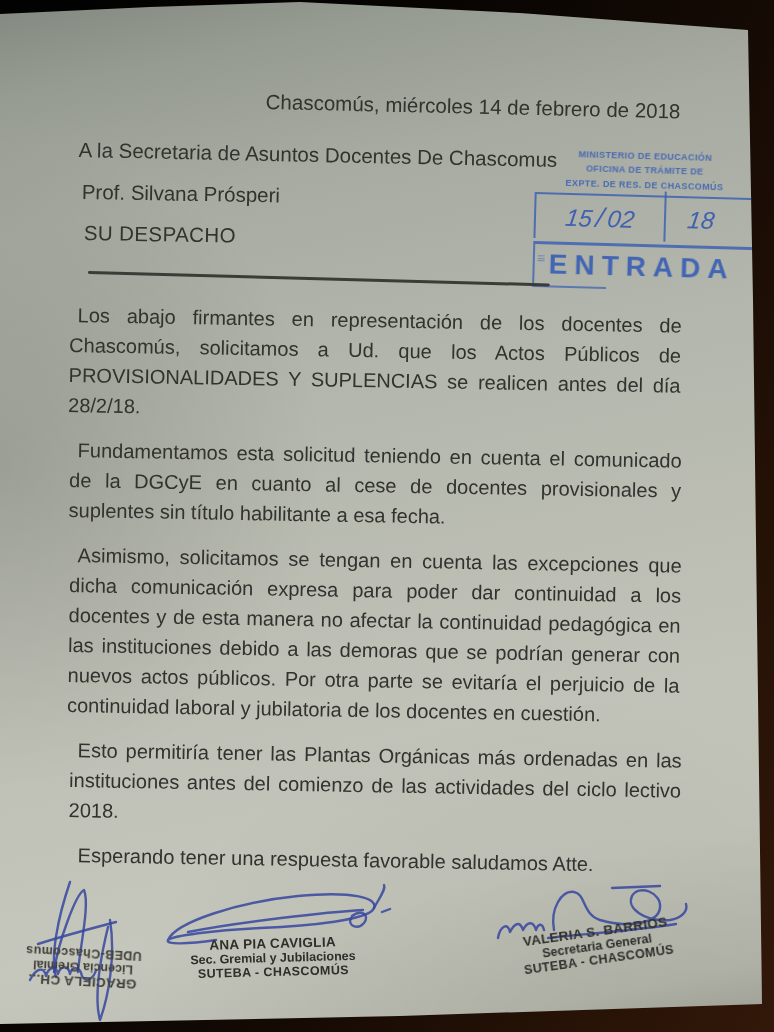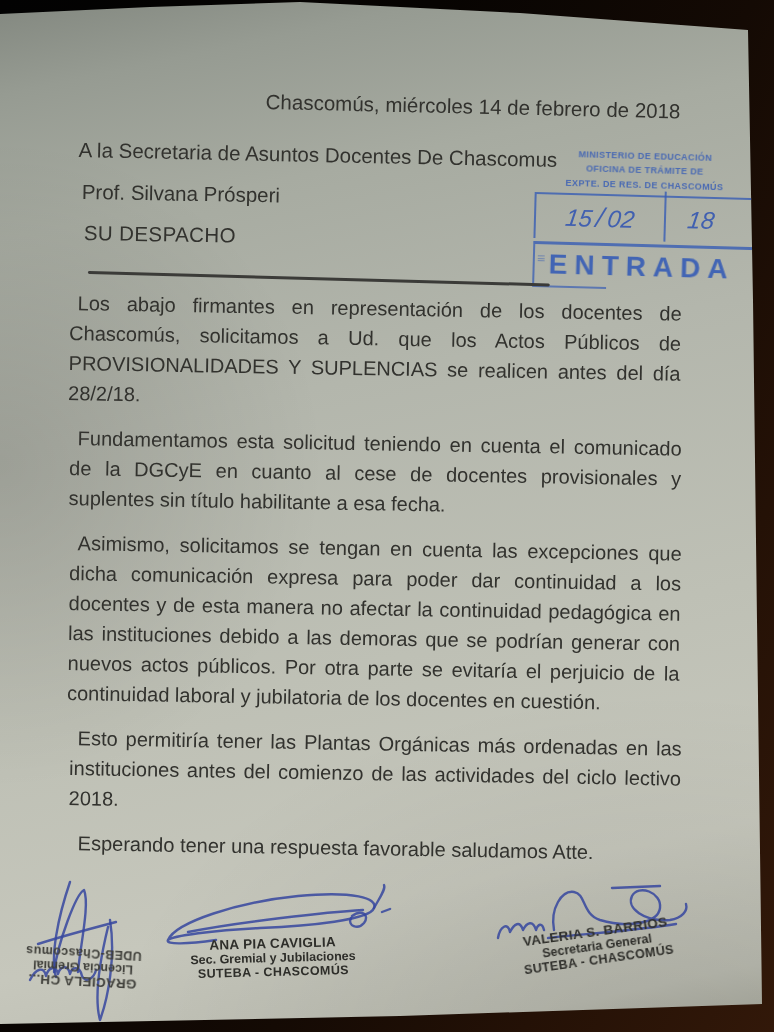--- a/index.html
+++ b/index.html
@@ -31,21 +31,21 @@
   .stamp-cell{display:flex;align-items:center;justify-content:center;font-size:24px;font-style:italic;color:#4160b0;transform:skewX(-6deg);}
   .cell-dm{width:128px;} .cell-y{width:70px;}
   .hand-slash{font-size:27px;margin:0 4px;}
   #stamp-vline{width:2.2px;align-self:stretch;background:rgba(55,92,180,.8);margin-top:-6px;}
   #stamp-entrada-row{position:relative;border-left:2.2px solid rgba(55,92,180,.75);padding:4px 0 3px 14px;}
   #stamp-entrada{font-size:28px;font-weight:bold;letter-spacing:7px;filter:blur(.3px);opacity:.95;white-space:nowrap;}
   #stamp-ghost{position:absolute;left:2px;top:6px;font-size:14px;font-weight:bold;opacity:.55;filter:blur(.5px);letter-spacing:-1px;}
   #stamp-bottomline{width:74px;height:2.2px;background:rgba(55,92,180,.7);margin-top:2px;filter:blur(.3px);}
 
   
-  #letter-body{position:absolute;left:70px;top:288px;width:612px;}
+  #letter-body{position:absolute;left:70px;top:300px;width:612px;}
   #letter-body p{margin:0 0 15px 0;font-size:20px;line-height:30px;text-align:justify;text-indent:8px;color:#32322e;transform:rotate(1deg);transform-origin:left top;}
   #letter-body p.no-justify{text-align:left;}
 
   
   .sig-block{position:absolute;}
   .sig-stamp{text-align:center;color:#2e2e2a;}
   .sig-name{font-size:13.5px;font-weight:bold;letter-spacing:.3px;white-space:nowrap;}
   .sig-role{font-size:12.5px;font-weight:bold;white-space:nowrap;}
   .sig-org{font-size:12.5px;font-weight:bold;letter-spacing:.4px;white-space:nowrap;}
   svg.scribble{overflow:visible;}

